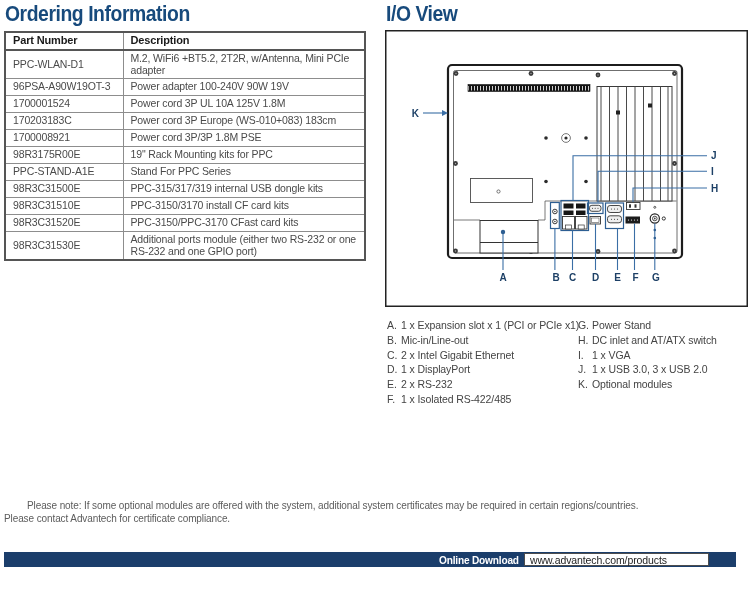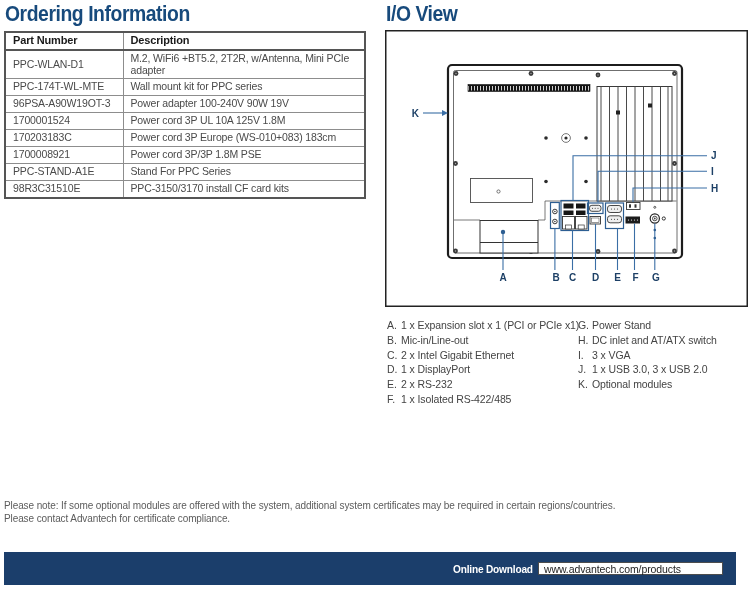--- a/index.html
+++ b/index.html
@@ -46,36 +46,36 @@
   .legend { position:absolute; top:318px; font-size:10.5px; color:#444;
     letter-spacing:-0.1px; }
   #legend-col1 { left:387px; width:190px; }
   #legend-col2 { left:578px; width:170px; }
   .legend-row { display:flex; height:14.8px; line-height:14.8px; white-space:nowrap; }
   .legend-letter { width:14px; flex:0 0 14px; }
 
   
   .note-line { position:absolute; left:4px; font-size:10px; color:#5c5c5c;
     letter-spacing:-0.1px; white-space:nowrap; }
-  #note-1 { top:500px; }
+  #note-1 { top:500px;margin-left:23px; }
   #note-2 { top:512.5px; }
 
   
   #download-bar {
-    position:absolute; left:4px; top:552px; width:732px; height:33px;
+    position:absolute; left:4px; top:552px; width:732px; height:15px;
     background:#1b3e6b; display:flex; align-items:center; justify-content:flex-end;
   }
   #download-label {
     color:#fff; font-weight:bold; font-size:11px; letter-spacing:-0.2px;
     transform:scaleX(0.92); transform-origin:right center; margin-right:5px;
     white-space:nowrap;
   }
   #download-box {
     width:185px; height:13px; background:#fff; border:1px solid #4d4d4d;
-    margin-right:13px; display:flex; align-items:center;
+    margin-right:27px; display:flex; align-items:center;
   }
   #download-url { font-size:10.5px; color:#222; padding-left:5px;
     letter-spacing:-0.1px; white-space:nowrap; }
 </style>
 </head>
 <body>
 
 <div class="heading" id="heading-left">Ordering Information</div>
 <div class="heading" id="heading-right">I/O View</div>
 
@@ -89,46 +89,58 @@
       <th>Part Number</th>
       <th>Description</th>
     </tr>
   </thead>
   <tbody>
       <tr>
         <td>PPC-WLAN-D1</td>
         <td>M.2, WiFi6 +BT5.2, 2T2R, w/Antenna, Mini PCIe adapter</td>
       </tr>
       <tr>
-        <td>PPC-174T-WL-MTE</td>
-        <td>Wall mount kit for PPC series</td>
-      </tr>
-      <tr>
         <td>96PSA-A90W19OT-3</td>
         <td>Power adapter 100-240V 90W 19V</td>
       </tr>
       <tr>
         <td>1700001524</td>
         <td>Power cord 3P UL 10A 125V 1.8M</td>
       </tr>
       <tr>
         <td>170203183C</td>
         <td>Power cord 3P Europe (WS-010+083) 183cm</td>
       </tr>
       <tr>
         <td>1700008921</td>
         <td>Power cord 3P/3P 1.8M PSE</td>
       </tr>
       <tr>
+        <td>98R3175R00E</td>
+        <td>19" Rack Mounting kits for PPC</td>
+      </tr>
+      <tr>
         <td>PPC-STAND-A1E</td>
         <td>Stand For PPC Series</td>
       </tr>
       <tr>
+        <td>98R3C31500E</td>
+        <td>PPC-315/317/319 internal USB dongle kits</td>
+      </tr>
+      <tr>
         <td>98R3C31510E</td>
         <td>PPC-3150/3170 install CF card kits</td>
+      </tr>
+      <tr>
+        <td>98R3C31520E</td>
+        <td>PPC-3150/PPC-3170 CFast card kits</td>
+      </tr>
+      <tr>
+        <td>98R3C31530E</td>
+        <td>Additional ports module (either two RS-232 or one RS-232 and one GPIO port)</td>
       </tr>
     </tbody>
 </table>
 
 <div id="diagram-wrap">
 <svg width="363" height="277" viewBox="0 0 363 277">
   <defs>
     <pattern id="comb" patternUnits="userSpaceOnUse" width="3" height="7">
       <rect width="3" height="7" fill="#141414"></rect>
       <rect x="2.2" width="0.8" height="4.5" fill="#fff"></rect>
@@ -341,21 +353,21 @@
     <div class="legend-row">
       <span class="legend-letter">G.</span>
       <span>Power Stand</span>
     </div>
     <div class="legend-row">
       <span class="legend-letter">H.</span>
       <span>DC inlet and AT/ATX switch</span>
     </div>
     <div class="legend-row">
       <span class="legend-letter">I.</span>
-      <span>3 x VGA</span>
+      <span>1 x VGA</span>
     </div>
     <div class="legend-row">
       <span class="legend-letter">J.</span>
       <span>1 x USB 3.0, 3 x USB 2.0</span>
     </div>
     <div class="legend-row">
       <span class="legend-letter">K.</span>
       <span>Optional modules</span>
     </div>
   </div>

